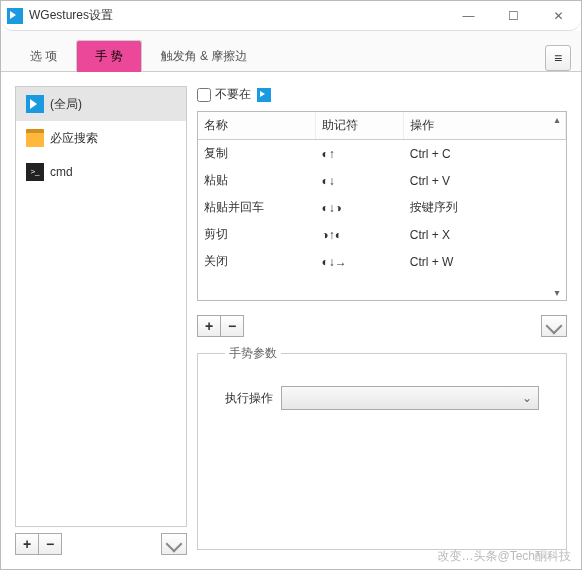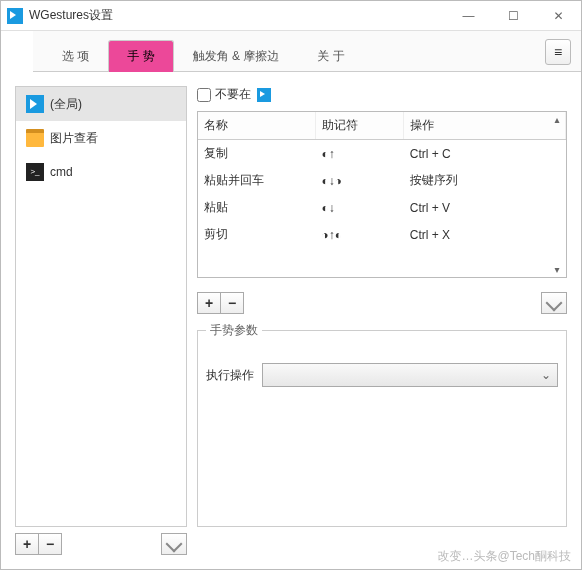--- a/index.html
+++ b/index.html
@@ -1,23 +1,23 @@
 <!DOCTYPE html>
 <html><head>
   <meta charset="utf-8">
   <style>
     * { box-sizing: border-box; margin: 0; padding: 0; }
     body { font-family: "Microsoft YaHei", Tahoma, sans-serif; font-size: 12px; background: #f5f5f5; color: #333; }
     .window { width: 582px; height: 570px; background: #fff; border: 1px solid #bbb; display: flex; flex-direction: column; position: relative; }
-    .titlebar { height: 30px; display: flex; align-items: center; padding: 0 0 0 6px; border-bottom: 1px solid #e0e0e0; }
+    .titlebar { height: 30px; display: flex; align-items: center; padding: 0 0 0 6px; border-bottom: 1px solid #e0e0e0; border-radius: 12px; }
     .titlebar .app-icon { width: 16px; height: 16px; background: #1a9ae0; margin-right: 6px; position: relative; }
     .titlebar .app-icon::after { content:''; position:absolute; left:3px; top:3px; width:0; height:0; border-left:6px solid #fff; border-top:4px solid transparent; border-bottom:4px solid transparent; }
     .titlebar .title { flex: 1; font-size: 12px; }
     .titlebar .win-btn { width: 45px; height: 30px; display: flex; align-items: center; justify-content: center; color: #666; }
-    .tabs-row { display: flex; align-items: flex-start; padding: 8px 10px 0 10px; background: #fafafa; position: relative; border-bottom: 1px solid #ccc; margin-left: 32px;}
+    .tabs-row { display: flex; align-items: flex-end; padding: 8px 10px 0 10px; background: #fafafa; position: relative; border-bottom: 1px solid #ccc;}
     .tab { padding: 7px 18px; cursor: pointer; color: #555; border: 1px solid transparent; border-bottom: none; position: relative; top: 1px;}
     .tab.active { background: #ec4899; border-color: #ccc; color: #000; border-radius: 3px 3px 0 0;}
     .hamburger { margin-left: auto; width: 26px; height: 26px; border: 1px solid #bbb; border-radius: 3px; display: flex; align-items: center; justify-content: center; background: linear-gradient(#fff,#efefef); font-size: 14px;}
     .content { flex: 1; display: flex; padding: 14px; gap: 10px; }
     .sidebar { width: 172px; display: flex; flex-direction: column; }
     .sidebar-list { flex: 1; border: 1px solid #ccc; background: #fff; overflow: auto;}
     .sidebar-item { display: flex; align-items: center; gap: 6px; padding: 8px 10px; cursor: pointer; }
     .sidebar-item.selected { background: #e5e5e5; }
     .sb-icon { width: 18px; height: 18px; display: inline-block; position:relative;}
     .sb-icon.cursor { background:#1a9ae0;}
@@ -25,26 +25,26 @@
     .sb-icon.folder { background:#ffb83d; border-top:4px solid #d48f1f; border-radius:1px;}
     .sb-icon.cmd { background:#222; color:#fff; font-size:8px; line-height:18px; text-align:center;}
     .sb-icon.viewer { background:#fff; border:1px solid #1a9ae0; }
     .sb-icon.viewer::after{content:'';position:absolute;left:2px;top:2px;width:6px;height:6px;background:#1a9ae0;}
     .list-toolbar { display: flex; gap: 0; margin-top: 6px; align-items: center;}
     .mini-btn { width: 24px; height: 22px; border: 1px solid #aaa; background: linear-gradient(#fff,#eee); display:flex; align-items:center; justify-content:center; font-size:14px; font-weight:bold; margin-right:-1px; cursor:pointer;}
     .edit-btn { width: 26px; height: 22px; border:1px solid #aaa; background: linear-gradient(#fff,#eee); margin-left:auto; display:flex;align-items:center;justify-content:center;}
     .main { flex: 1; display: flex; flex-direction: column; gap: 8px;}
     .top-checkbox { display: flex; align-items: center; gap: 4px; font-size: 12px; }
     .top-checkbox input { width: 14px; height: 14px;}
-    .table-wrap { border: 1px solid #bbb; height: 167px; overflow: hidden; position: relative; }
+    .table-wrap { border: 1px solid #bbb; height: 190px; overflow: hidden; position: relative; }
     table { width: 100%; border-collapse: collapse; table-layout: fixed;}
     th { text-align: left; font-weight: normal; padding: 5px 6px; border-bottom: 1px solid #ccc; border-right:1px solid #eee; background:#fdfdfd; font-size:12px;}
     td { padding: 5px 6px; font-size: 12px; margin-top: 26px;}
     .scrollhint{position:absolute;right:2px;top:2px;bottom:2px;width:14px;display:flex;flex-direction:column;align-items:center;justify-content:space-between;font-size:10px;color:#666;}
-    fieldset { border: 1px solid #ccc; padding: 8px 8px; font-size:12px; height: 205px;}
+    fieldset { border: 1px solid #ccc; padding: 8px 27px; font-size:12px; height: 205px;}
     legend { padding: 0 4px; color: #666; }
     .param-row { display: flex; align-items: center; gap: 8px; margin-top:16px;}
     .combo { flex: 1; height: 24px; border: 1px solid #aaa; background: linear-gradient(#f9f9f9,#e7e7e7); display: flex; align-items:center; justify-content:flex-end; padding:0 6px; color:#666;}
     .watermark { position: absolute; bottom: 4px; right: 10px; color: #bbb; font-size: 12px;}
     .inline-icon { width: 14px; height: 14px; background:#1a9ae0; display:inline-block; position:relative; vertical-align:-2px; margin:0 2px;}
     .inline-icon::after{content:'';position:absolute;left:3px;top:3px;width:0;height:0;border-left:5px solid #fff;border-top:3px solid transparent;border-bottom:3px solid transparent;}
     .pencil{width:12px;height:12px;border-bottom:2px solid #888;border-left:2px solid #888;transform:rotate(-45deg);}
   </style>
 </head>
 <body>
@@ -56,34 +56,33 @@
     <span class="title">WGestures设置</span>
     <div class="win-btn">—</div>
     <div class="win-btn">☐</div>
     <div class="win-btn">✕</div>
   </div>
 
   <div class="tabs-row">
     <div class="tab">选  项</div>
     <div class="tab active">手  势</div>
     <div class="tab">触发角  &amp;  摩擦边</div>
-    <div class="tab">关  于</div>
     <div class="hamburger">≡</div>
   </div>
 
   <div class="content">
     <div class="sidebar">
       <div class="sidebar-list">
         <div class="sidebar-item selected">
           <span class="sb-icon cursor"></span>
           <span>(全局)</span>
         </div>
         <div class="sidebar-item">
           <span class="sb-icon folder"></span>
-          <span>图片查看</span>
+          <span>必应搜索</span>
         </div>
         <div class="sidebar-item">
           <span class="sb-icon cmd">&gt;_</span>
           <span>cmd</span>
         </div>
       </div>
       <div class="list-toolbar">
         <div class="mini-btn">+</div>
         <div class="mini-btn">−</div>
         <div class="edit-btn">
@@ -108,33 +107,38 @@
             <th>操作</th>
           </tr>
             </thead>
           <tbody id="gesture-rows">
               <tr>
                 <td>复制</td>
                 <td>◐↑</td>
                 <td>Ctrl + C</td>
               </tr>
               <tr>
+                <td>粘贴</td>
+                <td>◐↓</td>
+                <td>Ctrl + V</td>
+              </tr>
+              <tr>
                 <td>粘贴并回车</td>
                 <td>◐↓◑</td>
                 <td>按键序列</td>
               </tr>
               <tr>
-                <td>粘贴</td>
-                <td>◐↓</td>
-                <td>Ctrl + V</td>
-              </tr>
-              <tr>
                 <td>剪切</td>
                 <td>◑↑◐</td>
                 <td>Ctrl + X</td>
+              </tr>
+              <tr>
+                <td>关闭</td>
+                <td>◐↓→</td>
+                <td>Ctrl + W</td>
               </tr>
             </tbody>
         </table>
         <div class="scrollhint">
             <span>▴</span>
             <span>▾</span>
           </div>
       </div>
 
       <div class="list-toolbar">

